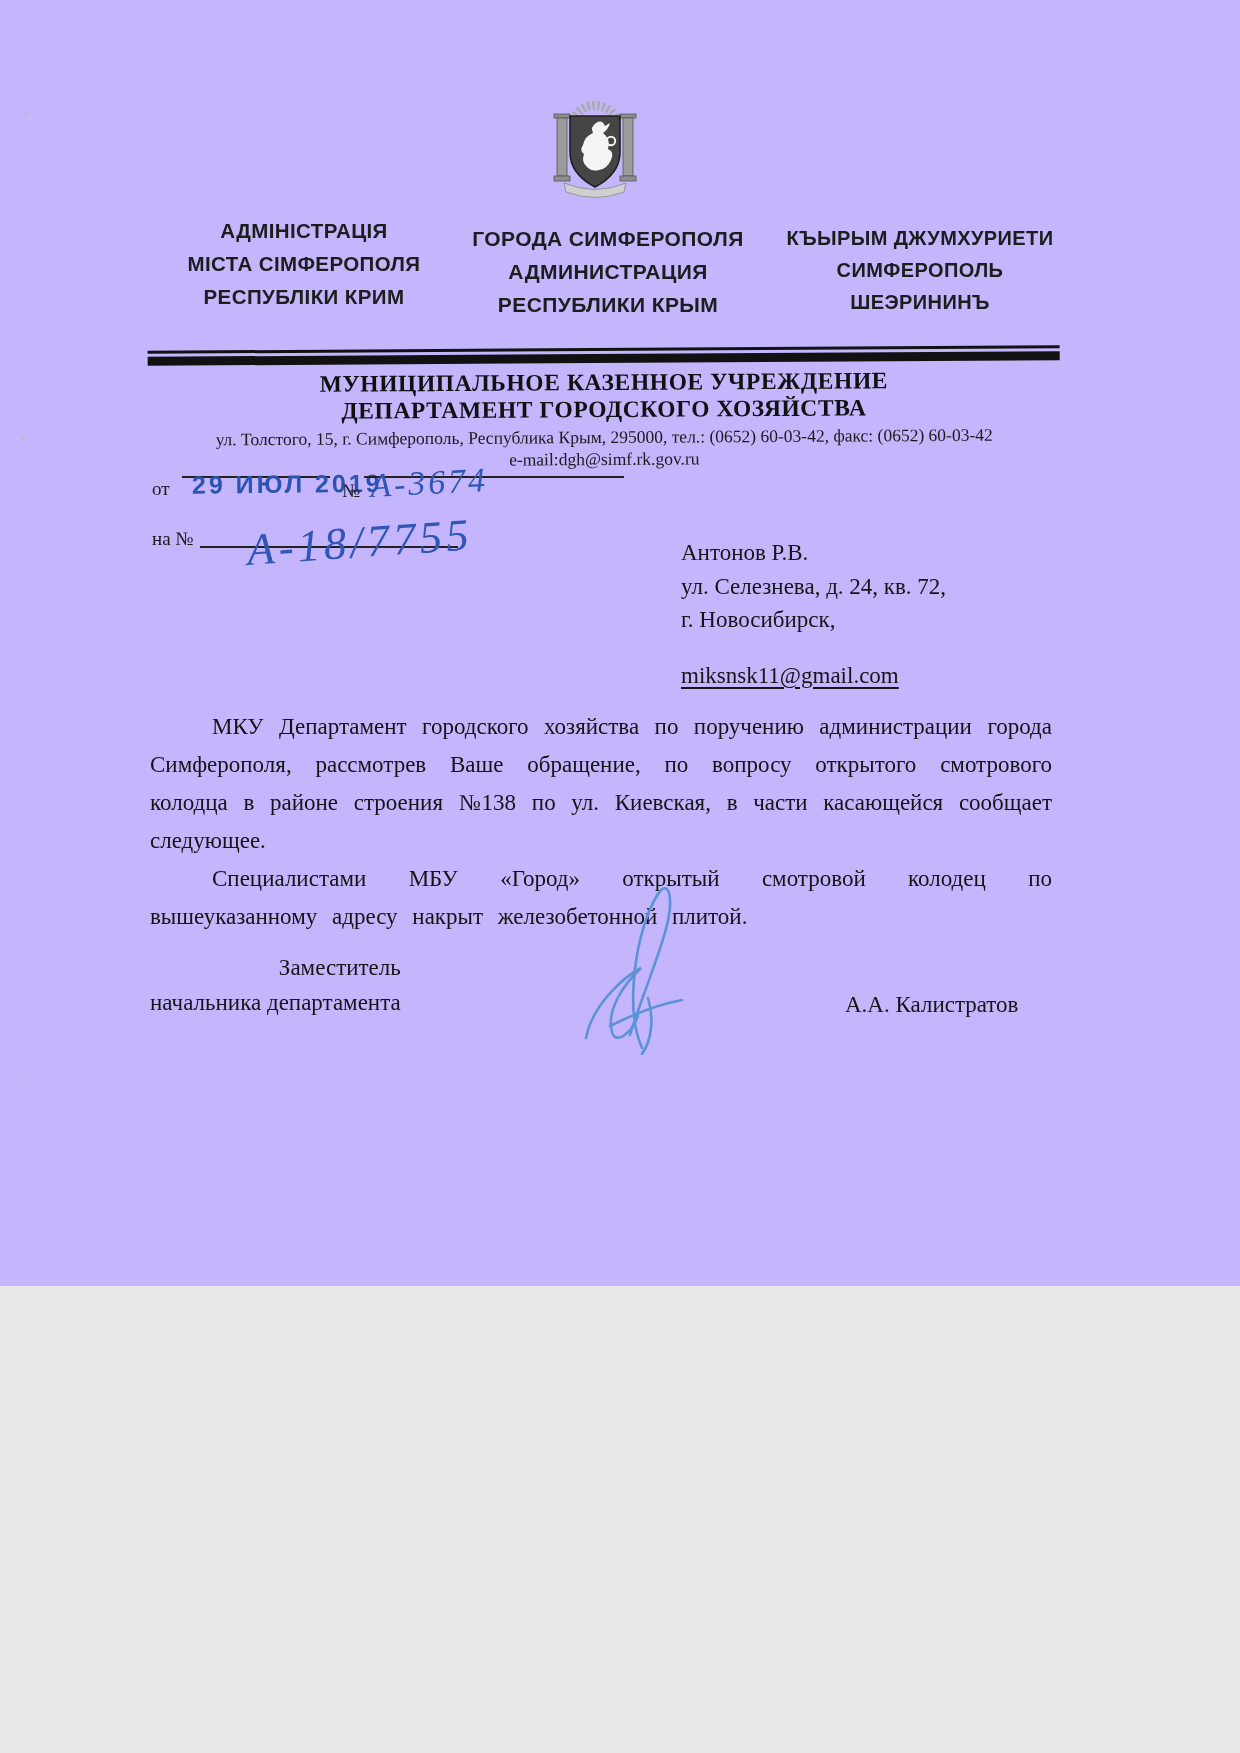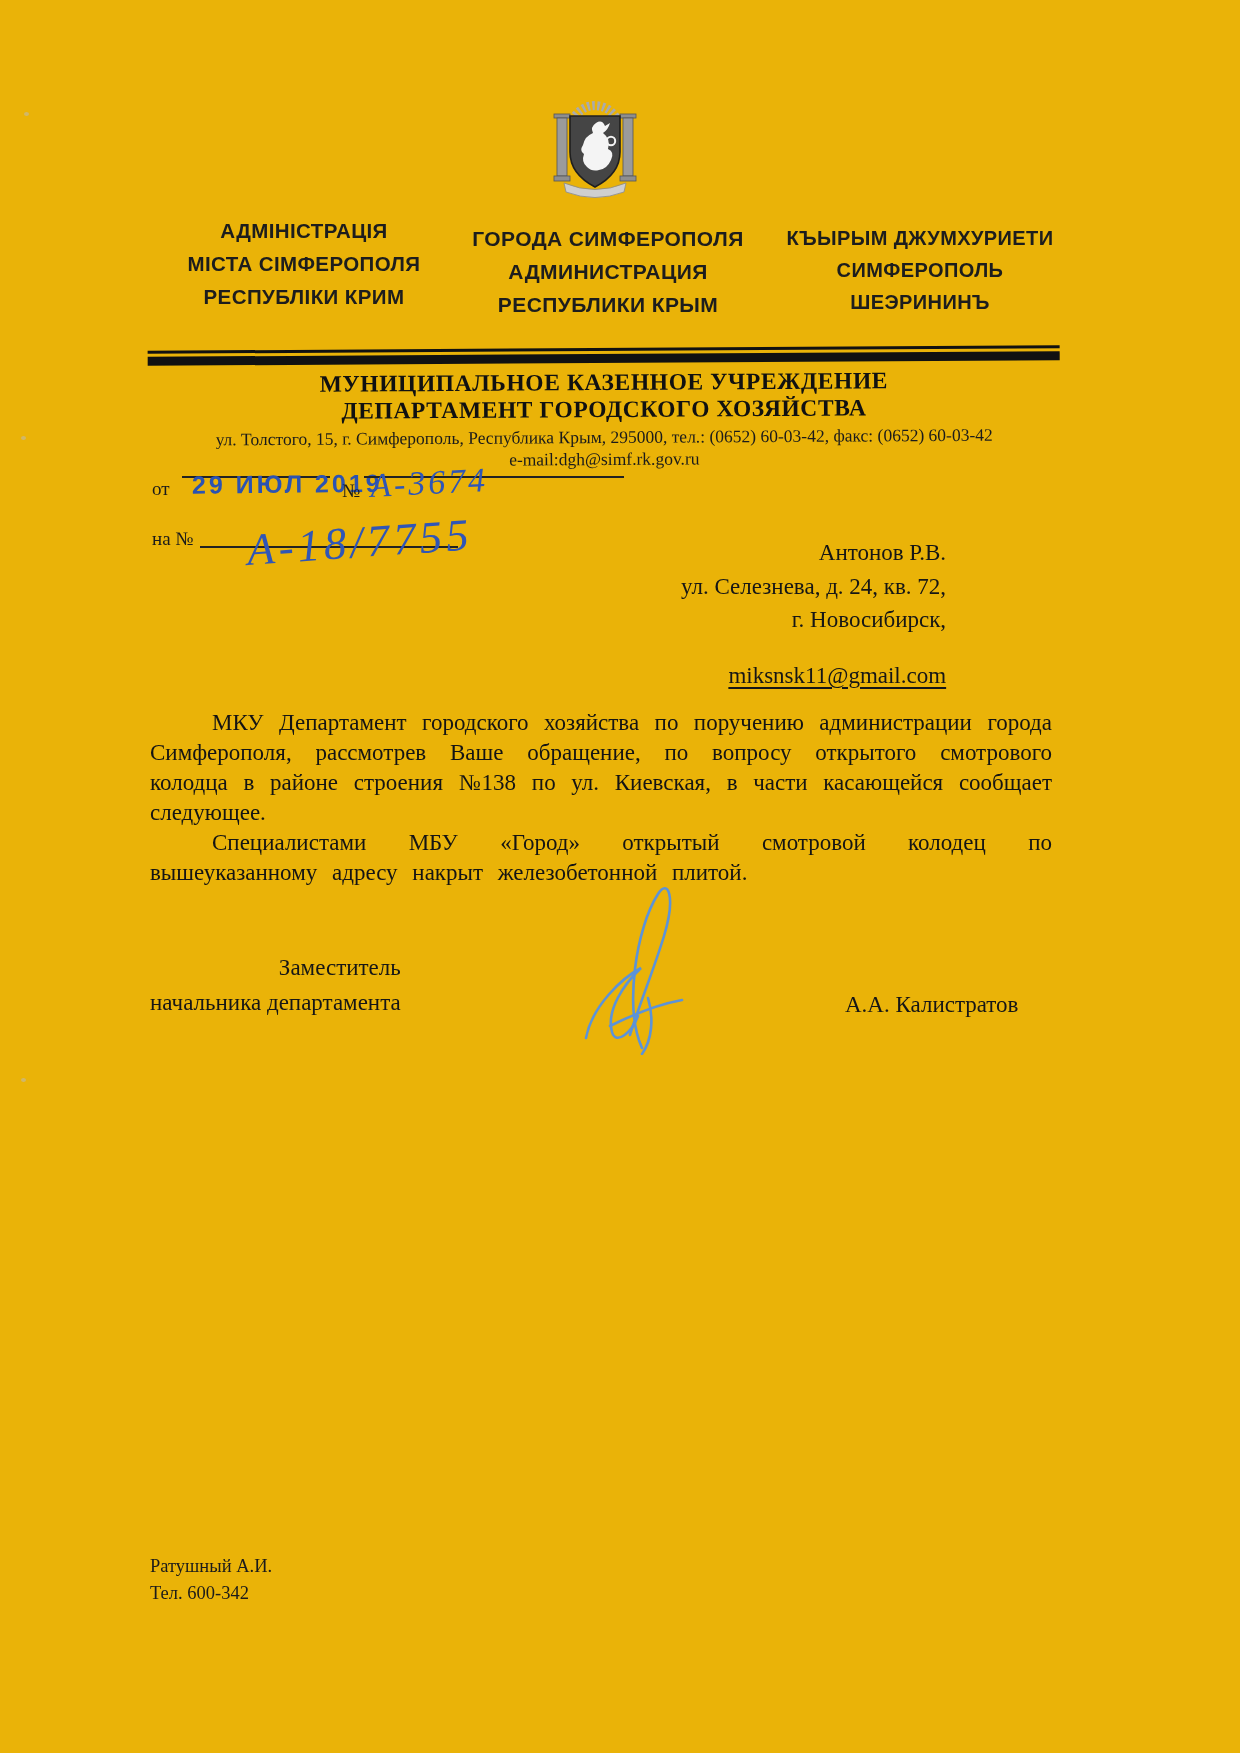--- a/index.html
+++ b/index.html
@@ -1,18 +1,18 @@
 <!DOCTYPE html>
 <html><head>
 <meta charset="utf-8">
 <style>
   html,body{margin:0;padding:0;background:#e8e8e8;}
   .page{
-    position:relative;width:1240px;height:1753px;margin:0 auto;
-    background:#eab308;overflow:hidden;
+    position:relative;width:1240px;height:1286px;margin:0 auto;
+    background:#c4b5fd;overflow:hidden;
     font-family:"Liberation Serif","DejaVu Serif",serif;color:#161616;
   }
   
   .emblem{position:absolute;left:550px;top:90px;width:90px;height:112px;}
   .org-col{
     position:absolute;font-family:"Liberation Sans","DejaVu Sans",sans-serif;
     font-weight:bold;text-align:center;color:#1d1d1d;letter-spacing:.4px;
   }
   .org-uk{left:158px;top:214px;width:292px;font-size:20.5px;line-height:33px;}
   .org-ru{left:452px;top:222px;width:312px;font-size:21px;line-height:33px;}
@@ -40,26 +40,26 @@
   .hand{
     font-style:italic;color:#3056b6;white-space:nowrap;
     font-family:"Liberation Serif","DejaVu Serif",serif;
   }
   .num-val{position:absolute;left:218px;top:-8px;font-size:34px;letter-spacing:3px;transform:rotate(-3deg);}
   .reply-val{
     position:absolute;left:95px;top:14px;font-size:45px;letter-spacing:4px;
     transform:rotate(-4deg);transform-origin:left center;
   }
   
-  .recipient{position:absolute;left:681px;top:536px;font-size:23px;line-height:33.5px;text-align:right;}
+  .recipient{position:absolute;left:681px;top:536px;font-size:23px;line-height:33.5px;}
   .recipient .mail{text-decoration:underline;text-underline-offset:4px;margin-top:22px;}
   
   .body-text{
     position:absolute;left:150px;top:708px;width:902px;
-    font-size:23px;line-height:30px;text-align:justify;word-spacing:9px;color:#141414;
+    font-size:23px;line-height:38px;text-align:justify;word-spacing:9px;color:#141414;
   }
   .body-text p{margin:0;text-indent:62px;}
   
   .sig-title{position:absolute;left:150px;top:950px;font-size:23px;line-height:35px;text-align:right;}
   .sig-svg{position:absolute;left:540px;top:880px;width:210px;height:175px;}
   .sig-name{position:absolute;left:845px;top:992px;font-size:23px;}
   
   .footer{position:absolute;left:150px;top:1553px;font-size:18.5px;line-height:27px;color:#1b1b1b;}
   
   .speck{position:absolute;background:#b9b9b9;border-radius:50%;opacity:.55;}

